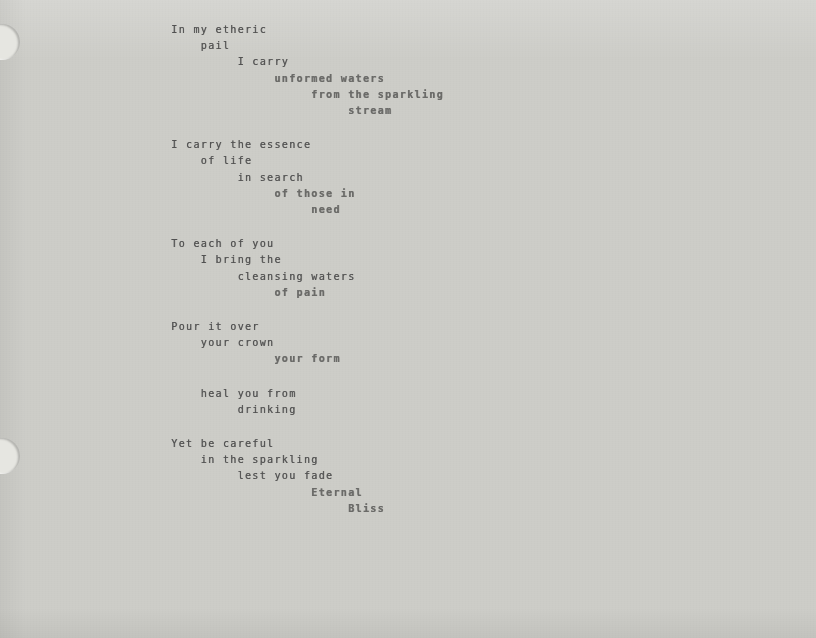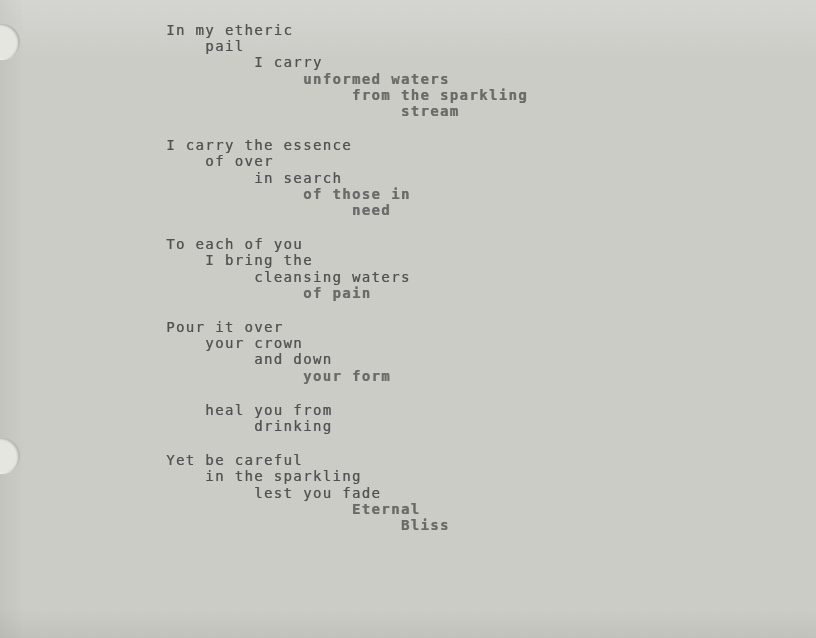--- a/index.html
+++ b/index.html
@@ -56,29 +56,30 @@
     height: 638px;
     padding: 22px 0 0 0;
     box-sizing: border-box;
   }
   .stanza {
     margin: 0 0 18px 0;
   }
   .line {
     white-space: pre;
     font-family: "DejaVu Sans Mono", monospace;
-    font-size: 14px;
+    font-size: 10px;
     line-height: 16.2px;
     letter-spacing: 1.35px;
     color: #4a4a4a;
     text-shadow:
       0.45px 0 0 rgba(70,70,70,0.40),
       0 0.4px 0 rgba(90,90,90,0.30),
       -0.3px -0.3px 0 rgba(120,120,120,0.22);
     opacity: 0.94;
+    margin-left: 46px;
   }
   .faint {
     opacity: 0.82;
     color: #555553;
     font-weight: bold;
   }
 </style>
 </head>
 <body>
 
@@ -93,35 +94,34 @@
       <div class="stanza">
         <div class="line">                 In my etheric</div>
         <div class="line">                     pail</div>
         <div class="line">                          I carry</div>
         <div class="line faint">                               unformed waters</div>
         <div class="line faint">                                    from the sparkling</div>
         <div class="line faint">                                         stream</div>
       </div>
       <div class="stanza">
         <div class="line">                 I carry the essence</div>
-        <div class="line">                     of over</div>
+        <div class="line">                     of life</div>
         <div class="line">                          in search</div>
         <div class="line faint">                               of those in</div>
         <div class="line faint">                                    need</div>
       </div>
       <div class="stanza">
         <div class="line">                 To each of you</div>
         <div class="line">                     I bring the</div>
         <div class="line">                          cleansing waters</div>
         <div class="line faint">                               of pain</div>
       </div>
       <div class="stanza">
         <div class="line">                 Pour it over</div>
         <div class="line">                     your crown</div>
-        <div class="line">                          and down</div>
         <div class="line faint">                               your form</div>
       </div>
       <div class="stanza">
         <div class="line">                     heal you from</div>
         <div class="line">                          drinking</div>
       </div>
       <div class="stanza">
         <div class="line">                 Yet be careful</div>
         <div class="line">                     in the sparkling</div>
         <div class="line">                          lest you fade</div>

